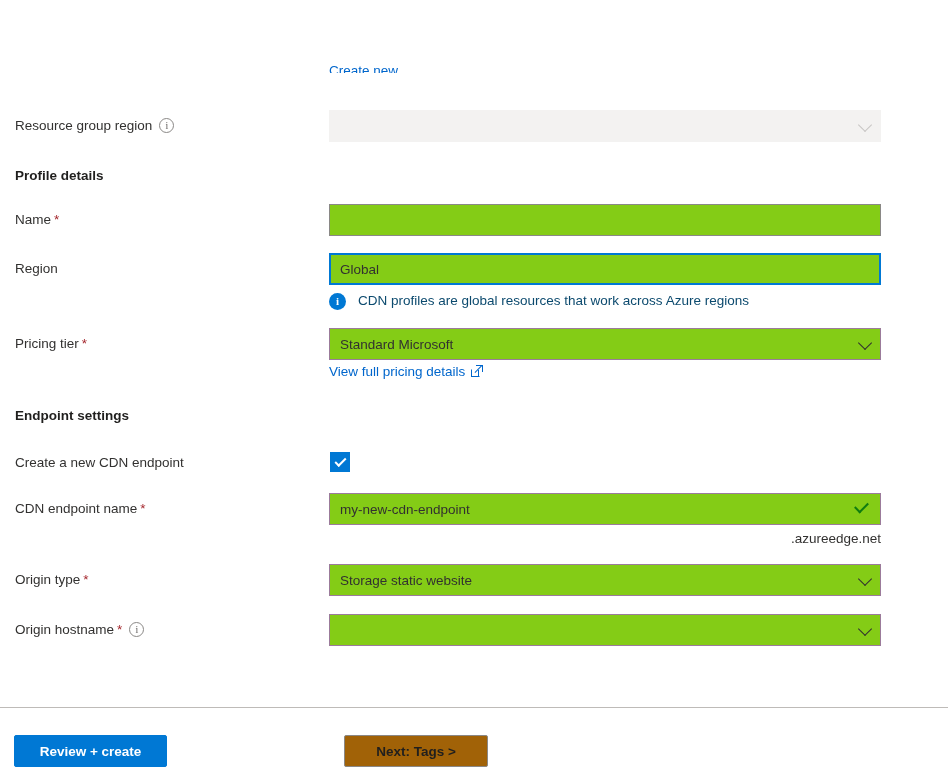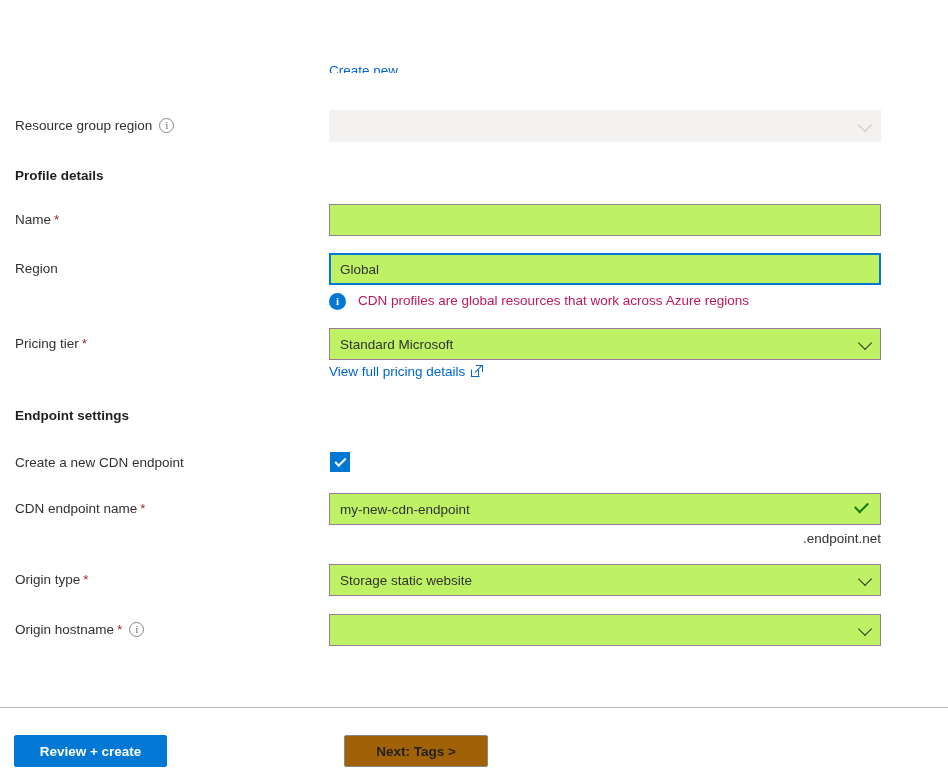--- a/index.html
+++ b/index.html
@@ -63,21 +63,21 @@
     content: "i";
     position: absolute; left: 0; right: 0; top: 0;
     text-align: center; font-size: 11px; line-height: 17px;
     color: #fff; font-weight: 700; font-family: "Liberation Serif", serif;
   }
 
   
   .ctrl { position: absolute; left: 329px; width: 552px; height: 32px; }
   .field {
     width: 100%; height: 32px;
-    border: 1px solid #8a8886; background: #bef264;
+    border: 1px solid #8a8886; background: #84cc16;
     font-family: "Liberation Sans", sans-serif; font-size: 13.5px; color: #323130;
     padding: 0 10px; outline: none; border-radius: 0;
     display: flex; align-items: center;
   }
   .field.modified { border-color: #9b7b9b; }
   .field.focused { border: 2px solid #0078d4; padding: 0 9px; }
   .field.disabled { background: #f3f2f1; border-color: #f3f2f1; color: #a19f9d; }
 
   .select {
     position: relative; cursor: pointer;
@@ -97,21 +97,21 @@
     transform: rotate(-45deg);
   }
 
   .suffix {
     position: absolute; left: 329px; width: 552px;
     text-align: right; font-size: 13.5px; color: #323130; line-height: 18px;
   }
 
   .hint {
     position: absolute; left: 329px; width: 560px;
-    font-size: 13.5px; color: #be185d; line-height: 18px;
+    font-size: 13.5px; color: #0c4a6e; line-height: 18px;
   }
   .hint .hint-text { position: absolute; left: 29px; top: 0; white-space: nowrap; }
 
   .link {
     position: absolute; left: 329px;
     font-size: 13.5px; color: #0066cc; line-height: 18px;
     text-decoration: none; cursor: pointer; white-space: nowrap;
   }
   .ext-icon {
     display: inline-block; position: relative;
@@ -256,21 +256,21 @@
         <span>CDN endpoint name</span><span class="req">*</span>
       </div>
       <div class="ctrl" style="top:0;">
         <div class="field modified" style="position:relative; padding-right:34px;">
           <span>my-new-cdn-endpoint</span>
           <span class="valid-check"></span>
         </div>
       </div>
     </div>
 
-    <div class="suffix" style="top:464px;">.endpoint.net</div>
+    <div class="suffix" style="top:464px;">.azureedge.net</div>
 
     <div class="row" style="top:498px;">
       <div class="label" style="top:6px;">
         <span>Origin type</span><span class="req">*</span>
       </div>
       <div class="ctrl" style="top:0;">
         <div class="field select modified">
           <span>Storage static website</span>
           <span class="chev"></span>
         </div>

